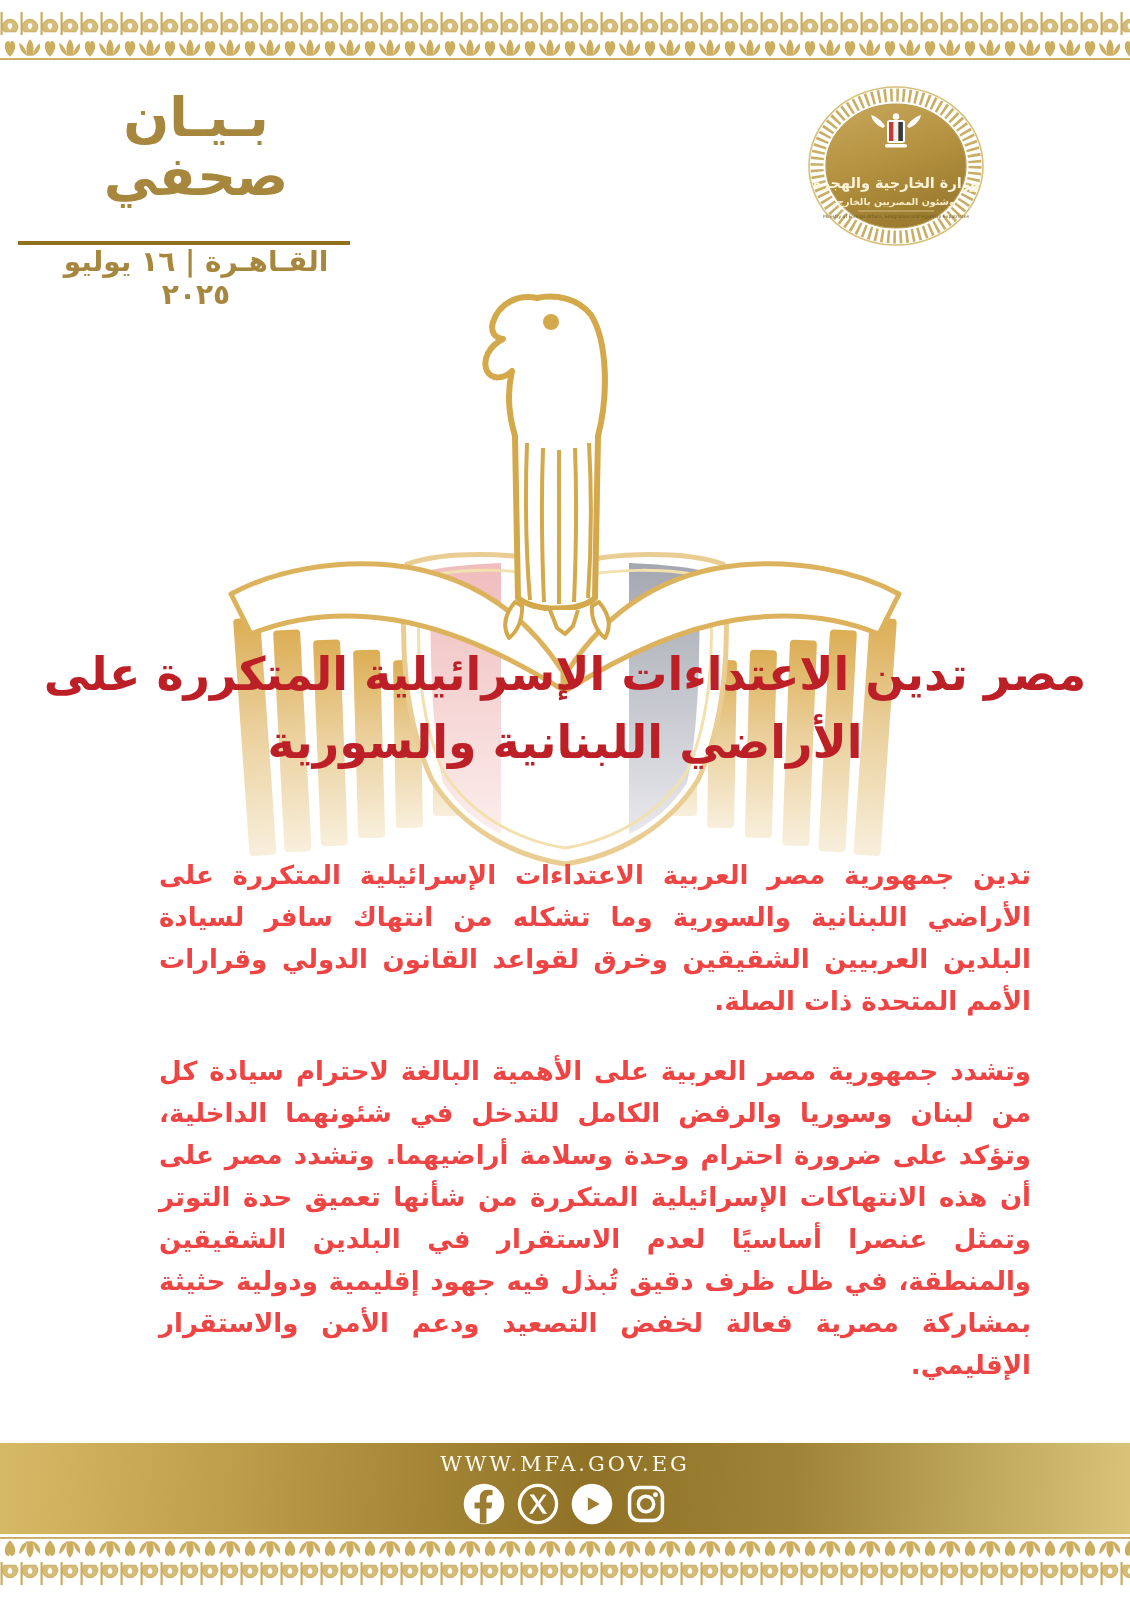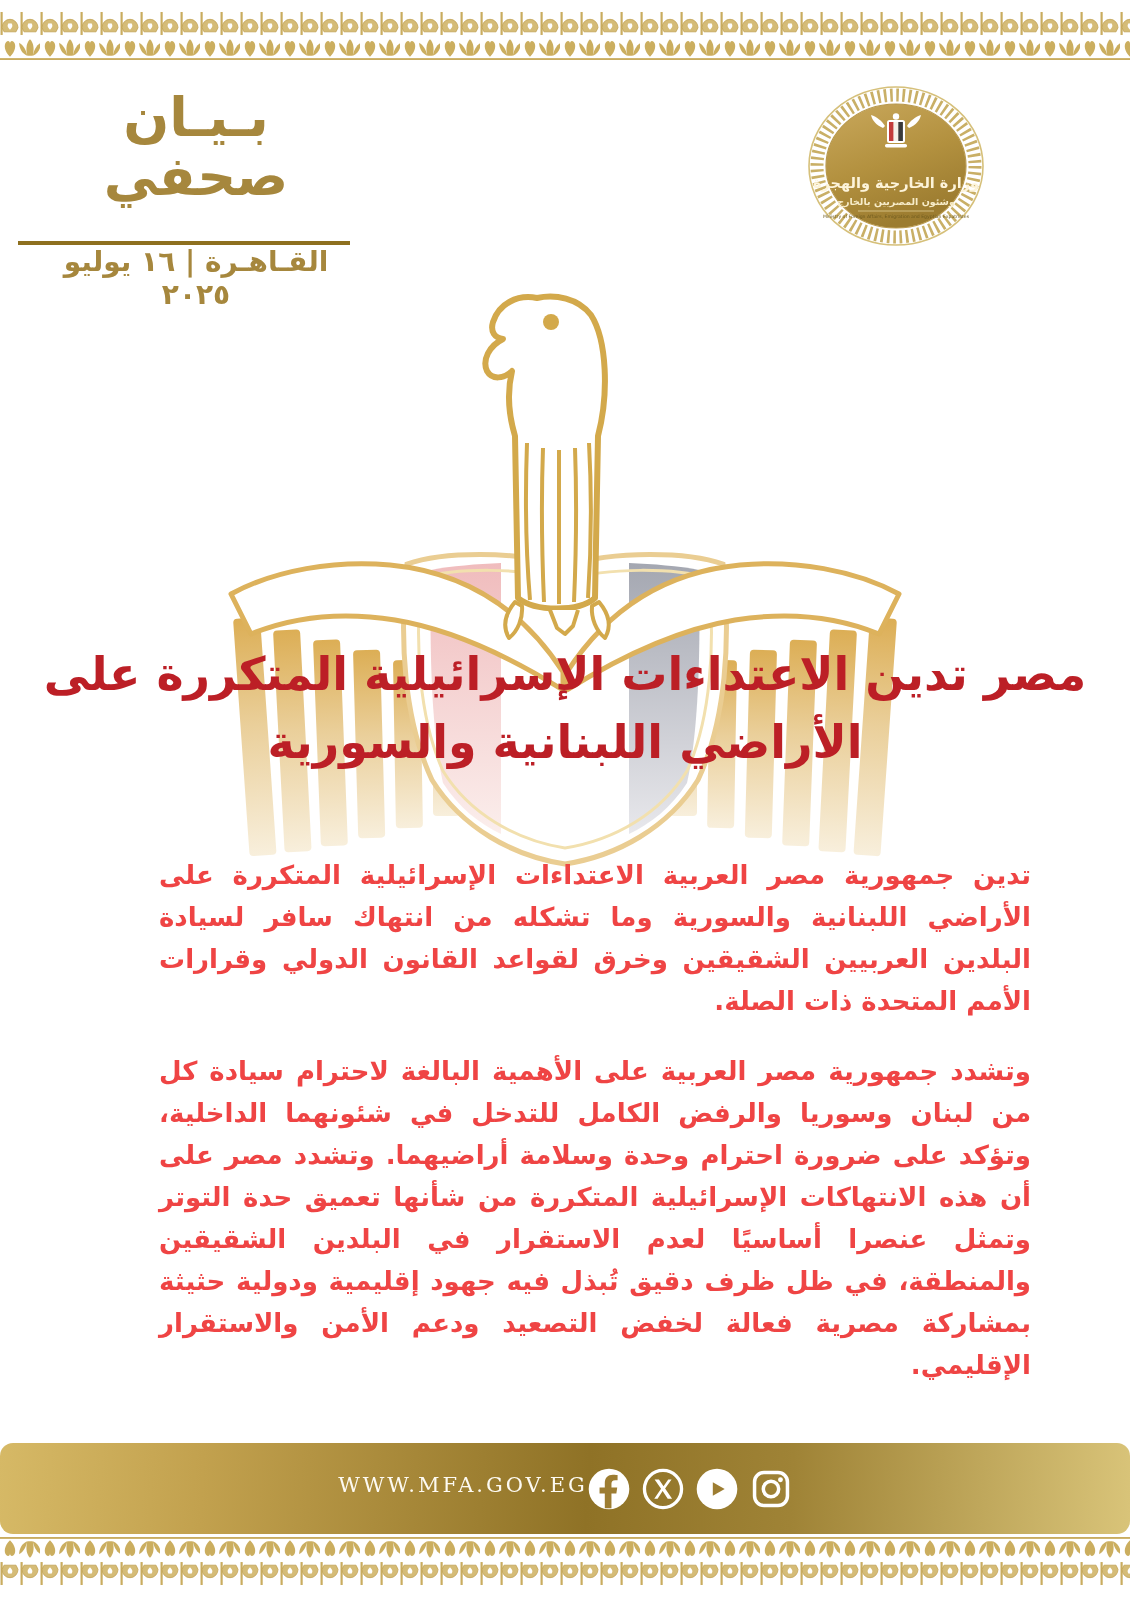--- a/index.html
+++ b/index.html
@@ -43,21 +43,21 @@
     position:absolute; left:130px; top:854px; width:872px;
     direction:rtl; text-align:justify;
     font-size:26px; font-weight:700; line-height:42px; color:#ef4444;margin-left:29px;
   }
   .body-text p{ margin-bottom:28px; }
 
   
   .footer-band{
     position:absolute; left:0; top:1443px; width:1130px; height:91px;
     background:linear-gradient(93deg,#d6b966 0%,#c2a14e 18%,#8f7226 52%,#9f8336 70%,#d9c479 100%);
-    display:flex; align-items:center; justify-content:center;border-radius:13px;
+    display:flex; flex-direction:column; align-items:center; justify-content:center;
   }
   .footer-site{
     font-family:"DejaVu Serif", serif;
     color:#fdfaf2; font-size:21px; letter-spacing:3px; margin-bottom:7px;
   }
   .social-row{ display:flex; gap:12px; align-items:center; }
   .social-row svg{ display:block; width:42px; height:42px; cursor:pointer; }
 </style>
 </head>
 <body>

